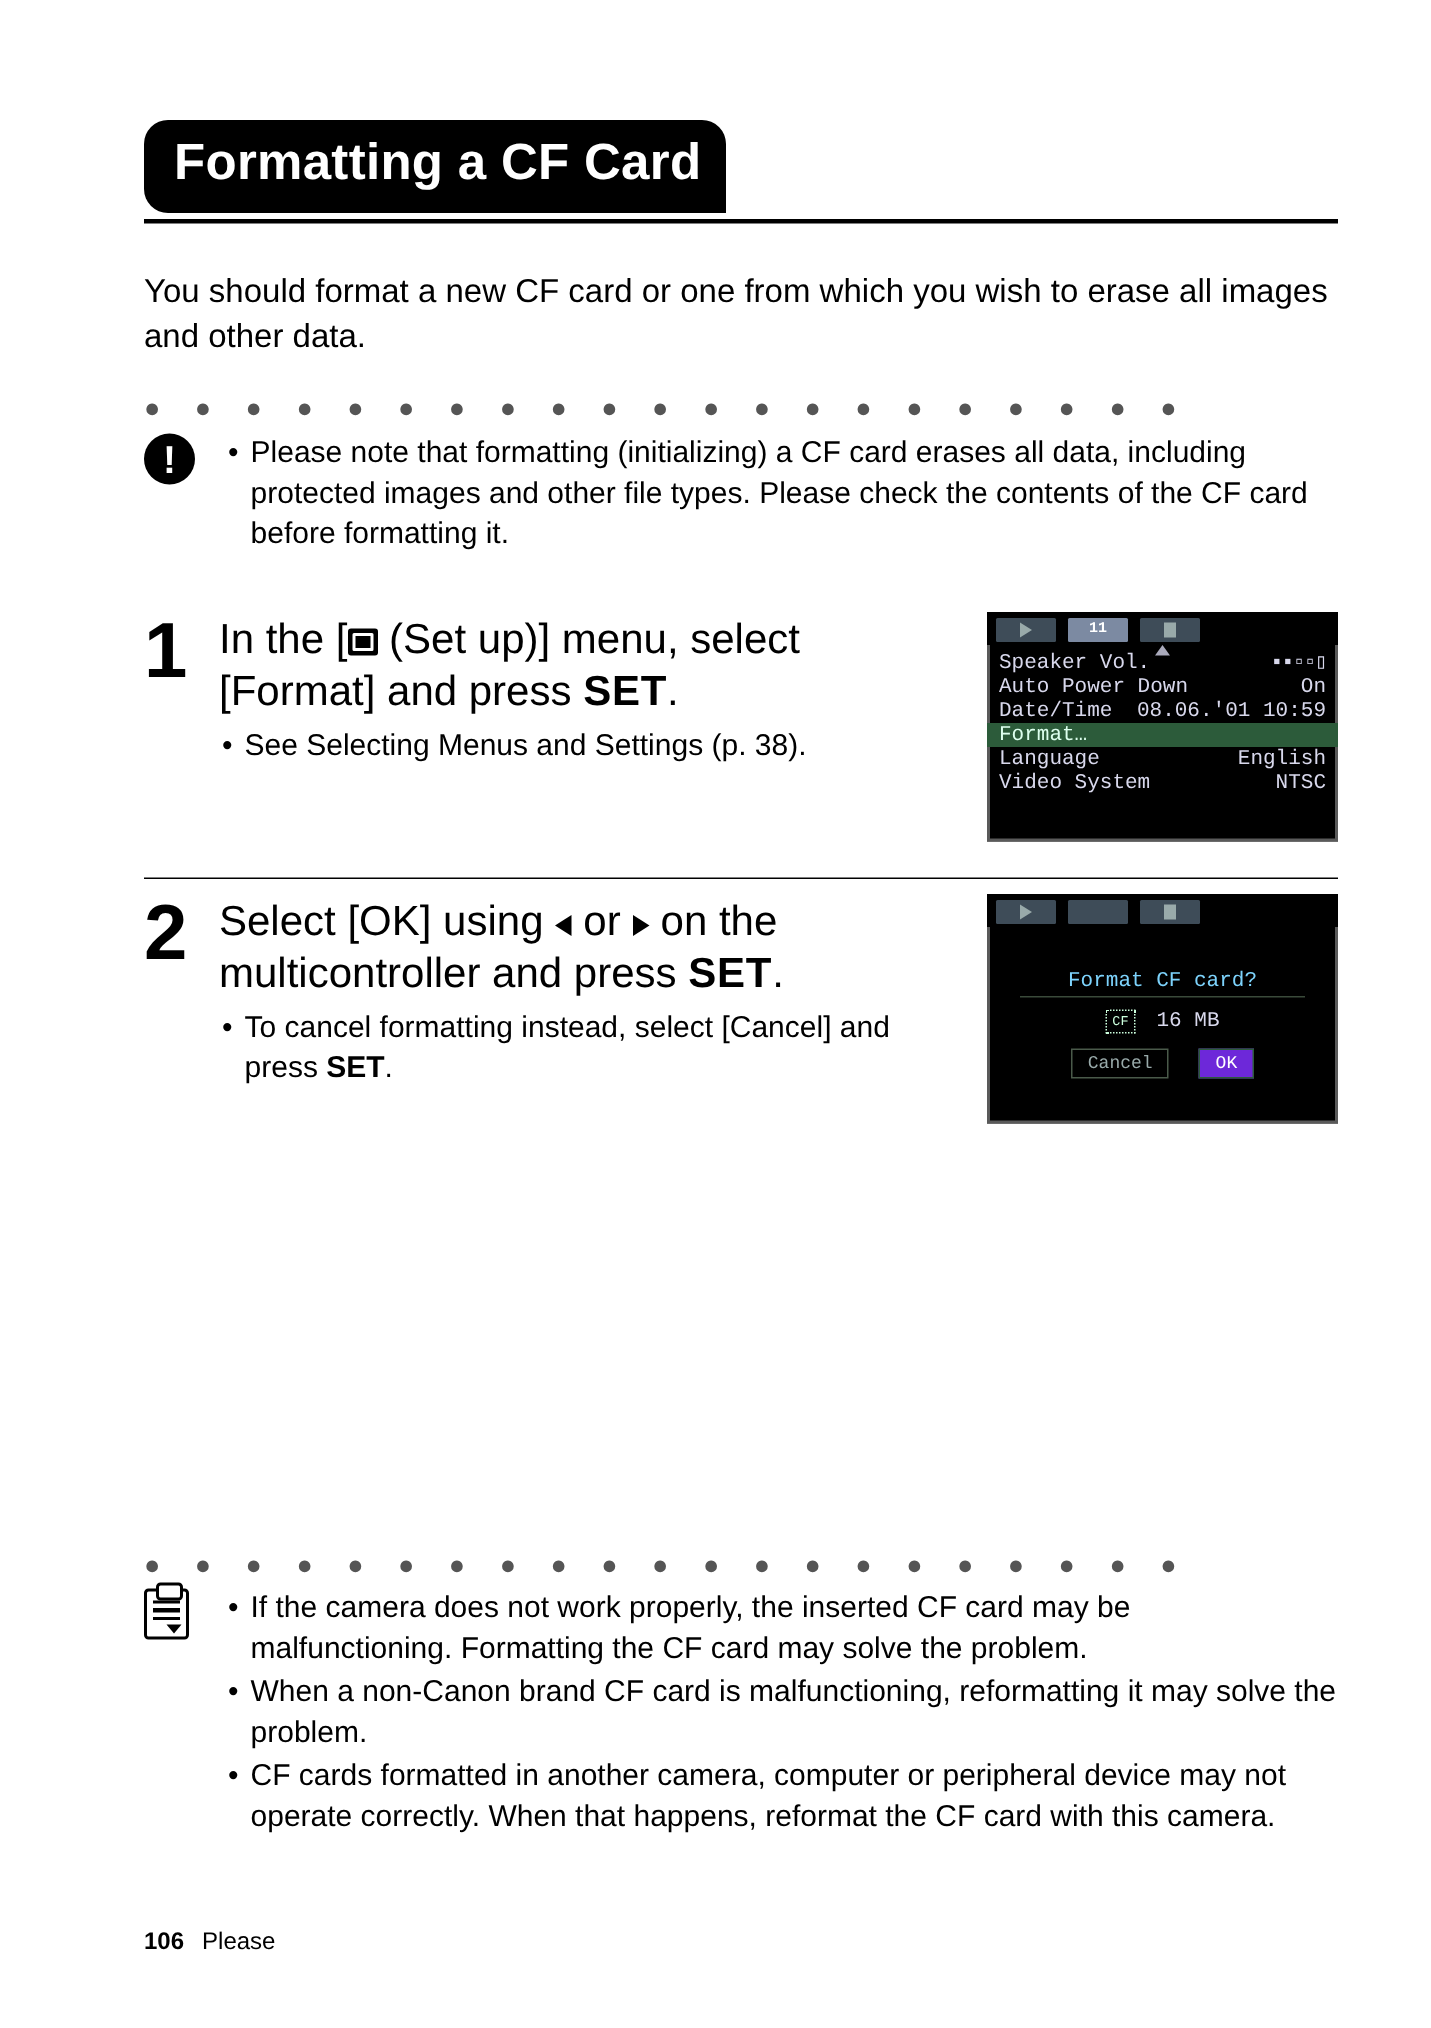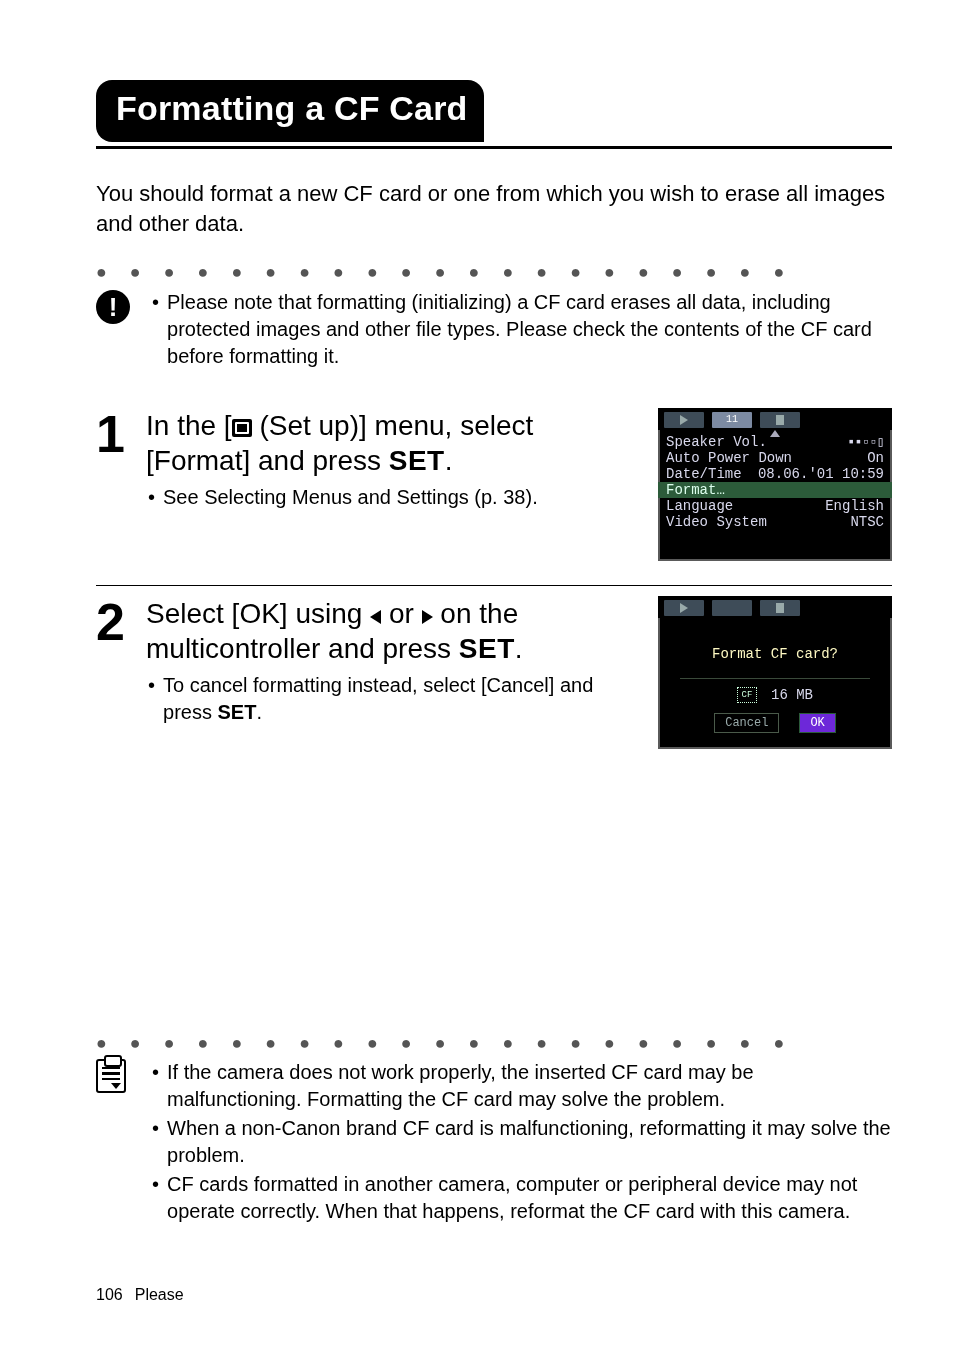--- a/index.html
+++ b/index.html
@@ -32,38 +32,38 @@
   .glyph-box::after{content:"";position:absolute;inset:3px;border:2px solid #fff;border-radius:1px}
   .tri-l,.tri-r{display:inline-block;width:0;height:0;vertical-align:-1px}
   .tri-l{border-top:7px solid transparent;border-bottom:7px solid transparent;border-right:11px solid #000}
   .tri-r{border-top:7px solid transparent;border-bottom:7px solid transparent;border-left:11px solid #000}
   .set-word{font-family:"Arial Black",Arial,sans-serif;font-weight:900;letter-spacing:.5px}
   
   .lcd{flex:0 0 234px;height:153px;background:#000;box-shadow:0 0 0 2px #5a5a5a inset;font-family:"MS Gothic","Courier New",monospace;color:#d8d8ec;font-size:14px;line-height:16px;position:relative;overflow:hidden}
   .lcd .tabs{display:flex;height:22px;background:#000;padding:4px 6px 0 6px;gap:8px}
   .lcd .tab{width:40px;height:16px;background:#3e4c58;border-radius:1px;display:flex;align-items:center;justify-content:center}
   .lcd .tab.play::before{content:"";width:0;height:0;border-top:5px solid transparent;border-bottom:5px solid transparent;border-left:8px solid #9aa}
-  .lcd .tab.tools{background:#7c8aa2;color:#fff;font-weight:400;font-size:10px}
+  .lcd .tab.tools{background:#7c8aa2;color:#fff;font-weight:700;font-size:10px}
   .lcd .tab.run::before{content:"";width:8px;height:10px;background:#9aa;display:block}
   .lcd .arrow-up{position:absolute;top:22px;left:50%;transform:translateX(-50%);width:0;height:0;border-left:5px solid transparent;border-right:5px solid transparent;border-bottom:7px solid #aab}
   .lcd .body{padding:4px 8px 4px 8px}
   .lcd .body .row{display:flex;justify-content:space-between;white-space:pre}
   .lcd .body .row.hi{background:#2c5b3a;color:#dfe;margin:0 -8px;padding:0 8px}
   .lcd .vol-dots{letter-spacing:-1px}
   
   .lcd2-inner{margin:28px 22px 0 22px}
-  .lcd2-title{text-align:center;color:#fef9c3;font-size:14px;border-bottom:1px solid #3a4a3a;padding-bottom:16px;margin-bottom:8px}
+  .lcd2-title{text-align:center;color:#7dd3fc;font-size:14px;border-bottom:1px solid #3a4a3a;padding-bottom:2px;margin-bottom:8px}
   .lcd2-mid{display:flex;justify-content:center;gap:14px;align-items:center;margin-bottom:10px}
   .cf-ico{width:20px;height:16px;border:1.5px dotted #cfd;position:relative;color:#cfd;font-size:9px;display:flex;align-items:center;justify-content:center}
   .lcd2-btns{display:flex;justify-content:center;gap:20px}
   .lcd2-btn{padding:1px 10px;font-size:12px;border:1px solid #4a5a4a;color:#9aa}
   .lcd2-btn.hi{background:#6d28d9;color:#fff;border-color:#2c5b3a}
   
   .footnum{position:absolute;bottom:46px;left:96px;font-size:16px}
-  .footnum .pn{font-weight:400;margin-right:12px}
+  .footnum .pn{font-weight:700;margin-right:12px}
   
   .clip-icon{display:inline-block;width:30px;height:34px;border:2.5px solid #000;border-radius:3px;position:relative;margin-top:2px}
   .clip-icon::before{content:"";position:absolute;top:-6px;left:6px;width:14px;height:8px;border:2.5px solid #000;border-radius:3px;background:#fff}
   .clip-icon .lines{position:absolute;top:6px;left:4px;right:4px}
   .clip-icon .lines span{display:block;height:2.5px;background:#000;margin-bottom:3px}
   .clip-icon .caret{position:absolute;bottom:2px;right:3px;width:0;height:0;border-left:5px solid transparent;border-right:5px solid transparent;border-top:6px solid #000}
   
   .warn-icon{display:inline-block;width:34px;height:34px;border-radius:50%;background:#000;color:#fff;font-weight:900;font-size:26px;text-align:center;line-height:34px}
 </style>
 </head>

